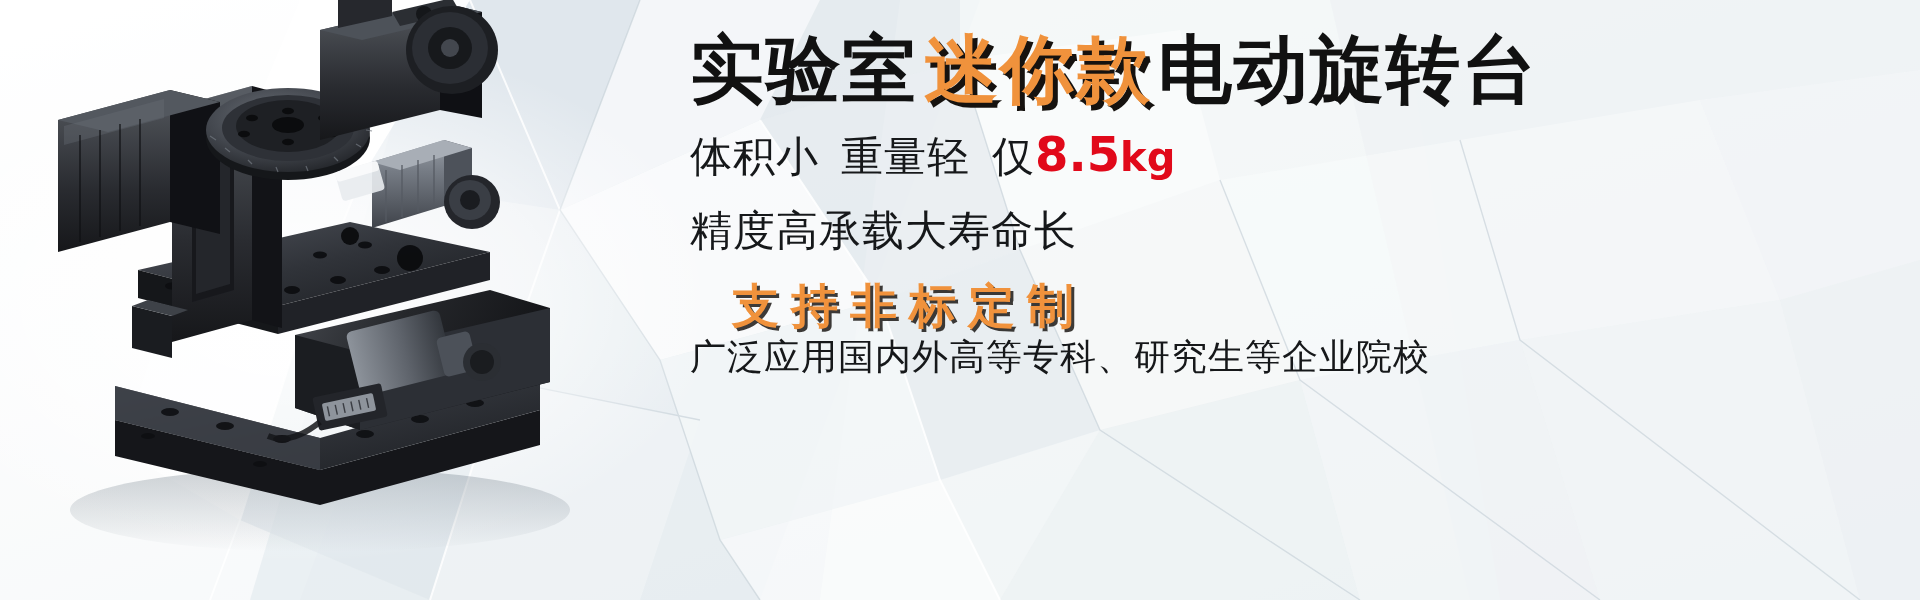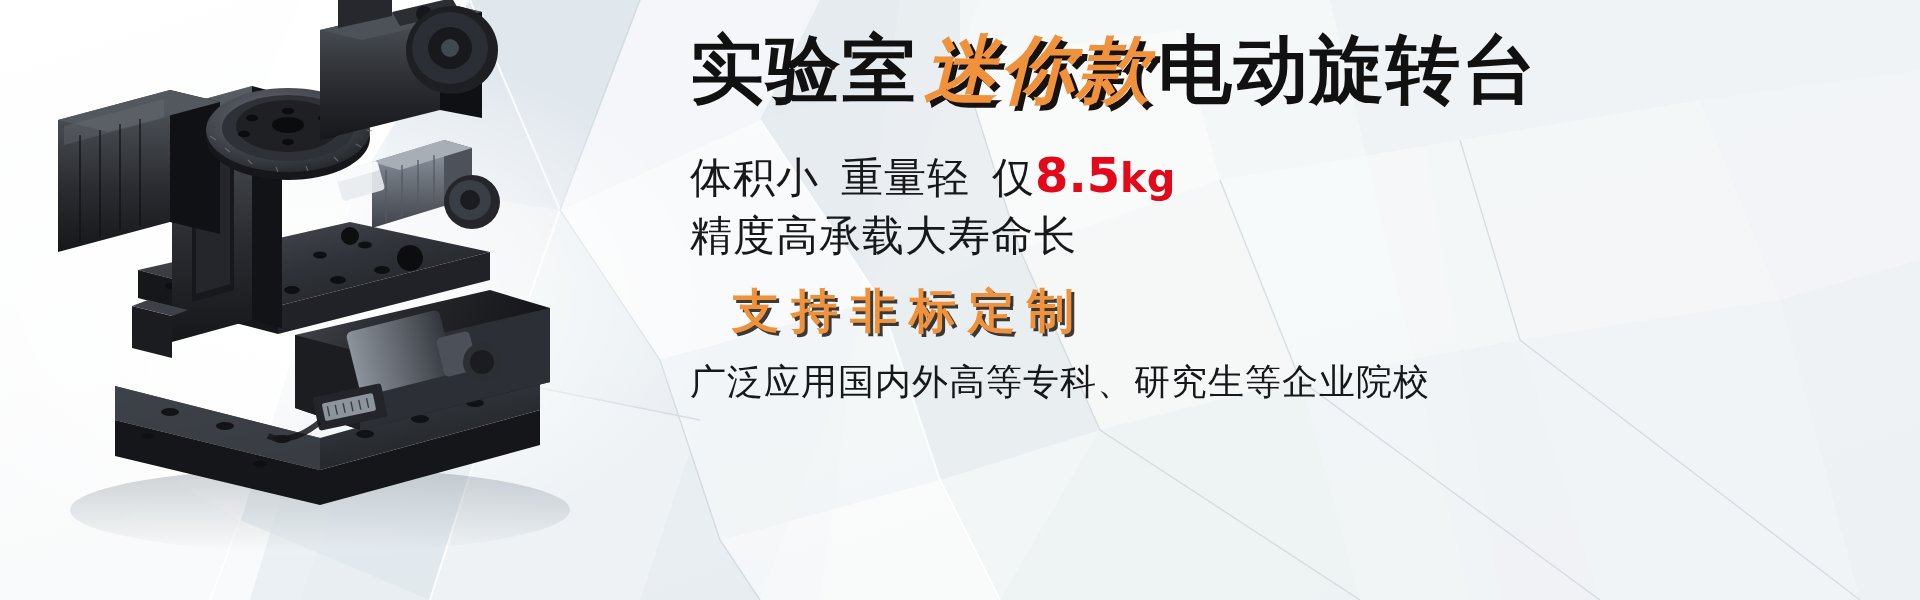--- a/index.html
+++ b/index.html
@@ -42,51 +42,49 @@
     font-size:74px; line-height:1.18;
     font-weight:700; color:#111;
     letter-spacing:2px;
     white-space:nowrap;
   }
   .headline .hl-accent {
     color:#f0923c;
     text-shadow:5px 5px 0 #16120f;
     font-weight:800;
     padding:0 6px;
-    font-style:italic;
   }
   .line-feat {
-    margin-top:34px;
+    margin-top:13px;
     font-size:42px; line-height:1.2;
     color:#16181a; font-weight:500;
     letter-spacing:1px; white-space:nowrap;
   }
   .line-feat .sp { display:inline-block; width:22px; }
   .kg {
     color:#e1091a; font-weight:800;
     font-size:48px; letter-spacing:0;
   }
   .kg .unit { font-size:40px; }
   .line-feat2 {
-    margin-top:6px;
+    margin-top:22px;
     font-size:42px; line-height:1.2;
     color:#16181a; font-weight:500;
     letter-spacing:1px; white-space:nowrap;
   }
   .line-custom {
     margin-top:22px;
     font-size:47px; line-height:1.2;
     color:#f0923c; font-weight:800;
     letter-spacing:12px;
     text-shadow:3px 3px 0 rgba(20,16,12,.82);
     white-space:nowrap;
     margin-left:42px;
   }
   .line-apply {
-    margin-top:20px;
     font-size:36px; line-height:1.2;
     color:#16181a; font-weight:500;
     letter-spacing:1px; white-space:nowrap;
   }
 </style>
 </head>
 <body>
 
 <div class="banner">
 

